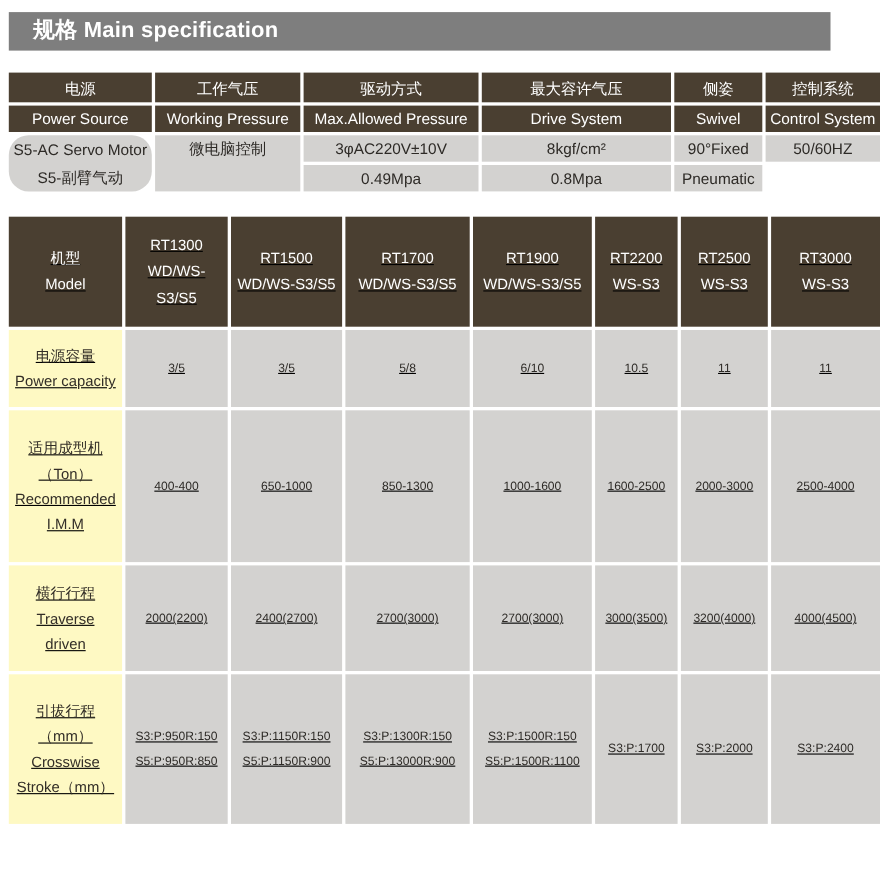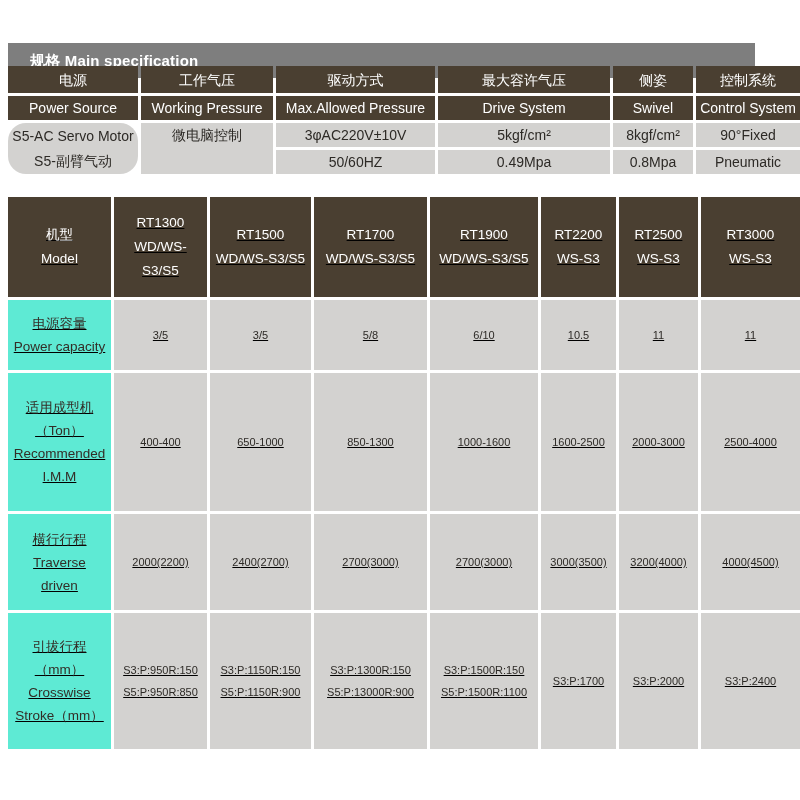--- a/index.html
+++ b/index.html
@@ -10,37 +10,36 @@
     overflow: hidden;
   }
   .page { position: relative; width: 800px; height: 800px; background:#fff; }
 
   
   .heading-bar {
     position: absolute; left: 8px; top: 11px;
     width: 747px; height: 35px;
     background: #7e7e7e;
     color: #ffffff;
-    font-size: 15px; font-weight: bold;
+    font-size: 20px; font-weight: bold;
     line-height: 35px;
     padding-left: 22px;
     letter-spacing: 0.2px;
-    margin-top: 32px;
   }
 
   
   .c {
     display: flex; align-items: center; justify-content: center;
     text-align: center;
     white-space: pre-line;
     overflow: hidden;
   }
   .th { background: #4a3f31; color: #ffffff; font-size: 14px; }
   .td { background: #d3d2d0; color: #2d2a26; font-size: 14px; }
-  .label { background: #5eead4; color: #332e27; font-size: 13.5px; line-height: 23px; }
+  .label { background: #fef9c3; color: #332e27; font-size: 13.5px; line-height: 23px; }
 
   
   .table1 {
     position: absolute; left: 8px; top: 66px;
     width: 792px;
     display: grid;
     grid-template-columns: 130px 132px 159px 172px 80px 1fr;
     grid-template-rows: 27px 24px 24px 24px;
     gap: 3px;
   }
@@ -81,21 +80,20 @@
     <div class="c th">控制系统</div>
 
     <div class="c th">Power Source</div>
     <div class="c th">Working Pressure</div>
     <div class="c th">Max.Allowed Pressure</div>
     <div class="c th">Drive System</div>
     <div class="c th">Swivel</div>
     <div class="c th">Control System</div>
 
     <div class="c td">3φAC220V±10V</div>
-    <div class="c td">5kgf/cm²</div>
     <div class="c td">8kgf/cm²</div>
     <div class="c td drive-cell" style="grid-row:3/5">S5-AC Servo Motor
 S5-副臂气动</div>
     <div class="c td">90°Fixed</div>
     <div class="c td control-cell" style="grid-row:3/5">微电脑控制</div>
 
     <div class="c td">50/60HZ</div>
     <div class="c td">0.49Mpa</div>
     <div class="c td">0.8Mpa</div>
     <div class="c td">Pneumatic</div>

